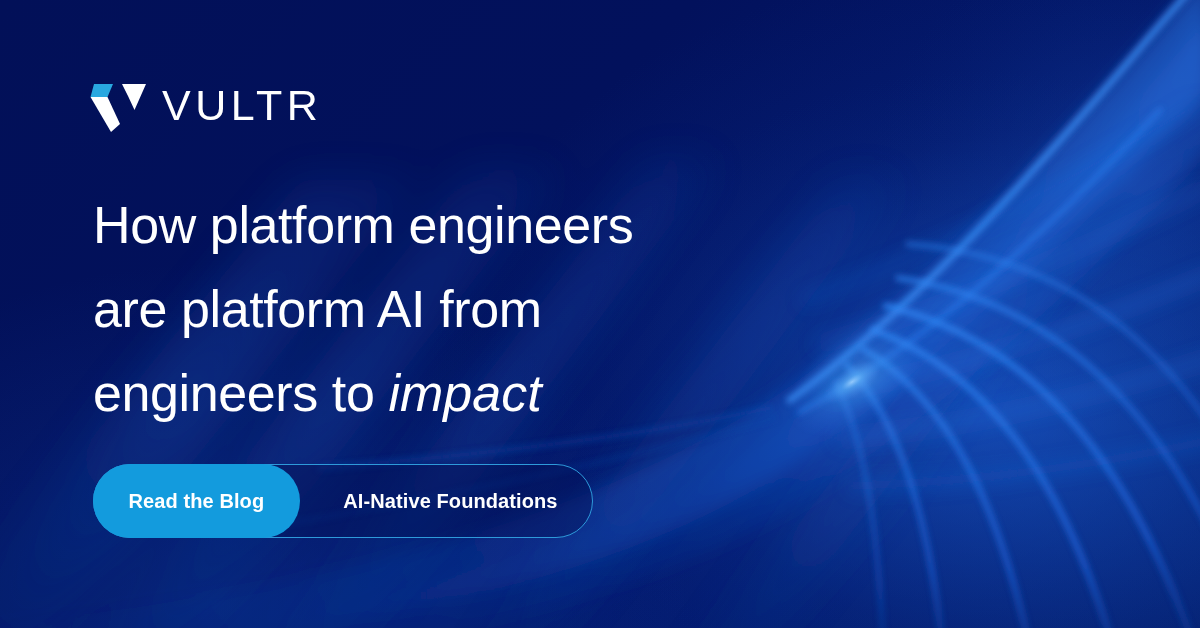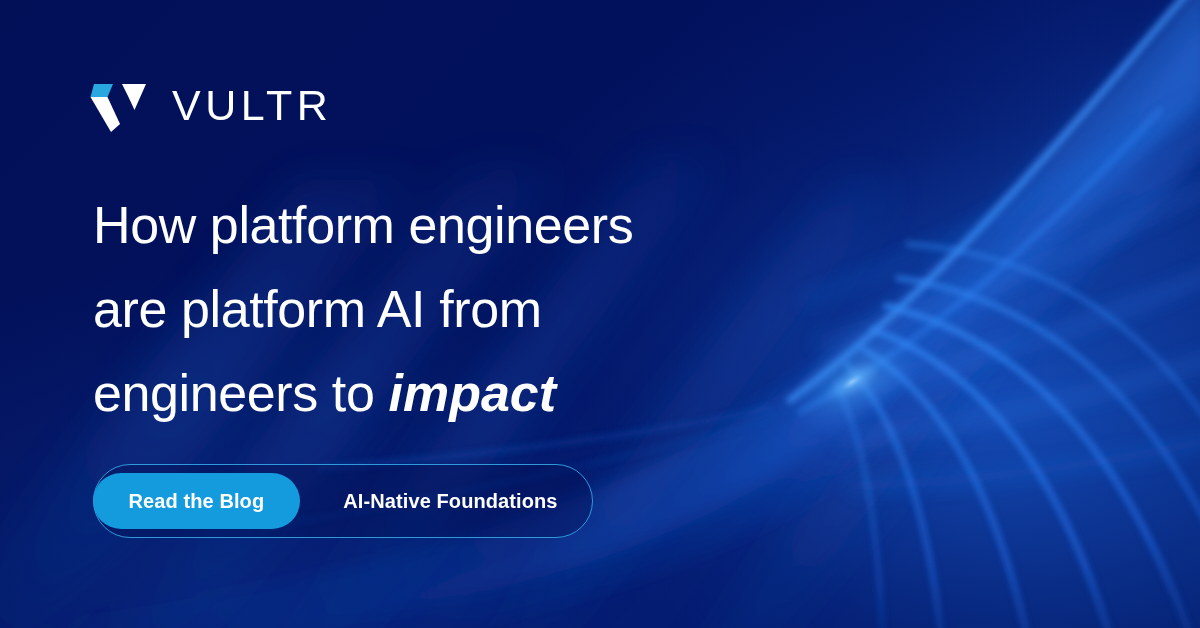--- a/index.html
+++ b/index.html
@@ -20,21 +20,21 @@
       linear-gradient(135deg, #021058 0%, #02115c 38%, #031a6e 70%, #04206f 100%);
   }
 
   
   .art { position:absolute; inset:0; pointer-events:none; }
   .art svg { display:block; width:1200px; height:628px; }
 
   
   #logo {
     position:absolute; left:89px; top:74px;
-    display:flex; align-items:center; gap:21px;
+    display:flex; align-items:center; gap:11px;
   }
   #logo .mark { width:62px; height:62px; display:block; }
   #logo .word {
     color:#ffffff;
     font-size:43px;
     font-weight:400;
     letter-spacing:4.5px;
     line-height:1;
     white-space:nowrap;
   }
@@ -45,36 +45,36 @@
     width:780px;
     color:#ffffff;
     font-size:52px;
     font-weight:300;
     line-height:84px;
     letter-spacing:-0.4px;
   }
   #headline .ln { display:block; white-space:nowrap; }
   #headline em {
     font-style:italic;
-    font-weight:700;
+    font-weight:400;
     letter-spacing:0px;
   }
 
   
   #cta {
     position:absolute; left:93px; top:464px;
     height:74px;
     display:flex; align-items:center;
     border:1.5px solid #2e9ada;
     border-radius:37px;
     background:rgba(2,17,84,0.38);
     padding-right:34px;
   }
   #cta .primary {
-    height:56px;
+    height:74px;
     margin:-1.5px 0 -1.5px -1.5px;
     padding:0 36px;
     display:flex; align-items:center; justify-content:center;
     background:#139bdd;
     border-radius:37px;
     color:#ffffff;
     font-size:20px;
     font-weight:700;
     letter-spacing:0.1px;
     white-space:nowrap;

